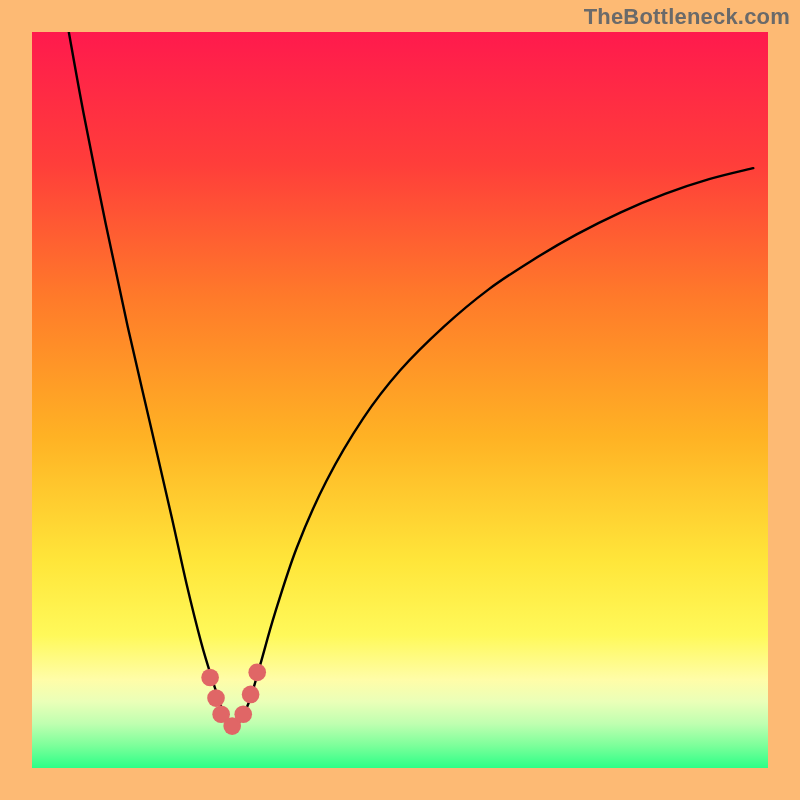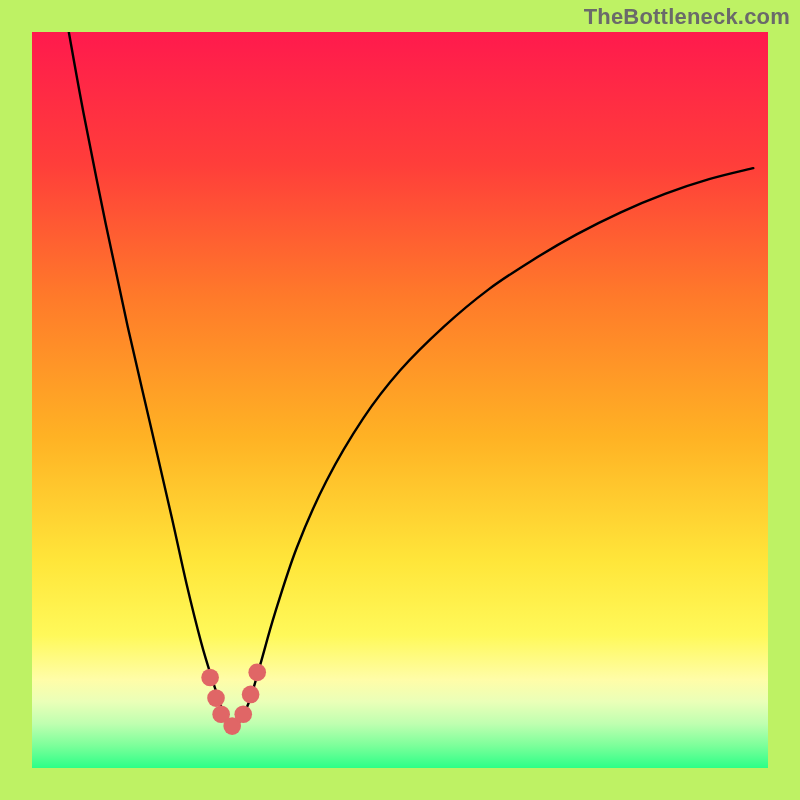--- a/index.html
+++ b/index.html
@@ -8,21 +8,21 @@
     width: 800px;
     height: 800px;
     background: #000;
     overflow: hidden;
     font-family: Arial, Helvetica, sans-serif;
   }
   .frame {
     position: absolute;
     left: 0; top: 0;
     width: 800px; height: 800px;
-    background: #bef264;
+    background: #fdba74;
   }
   .plot-area {
     position: absolute;
     left: 32px;
     top: 32px;
     width: 736px;
     height: 736px;
     
   }
   .watermark {

